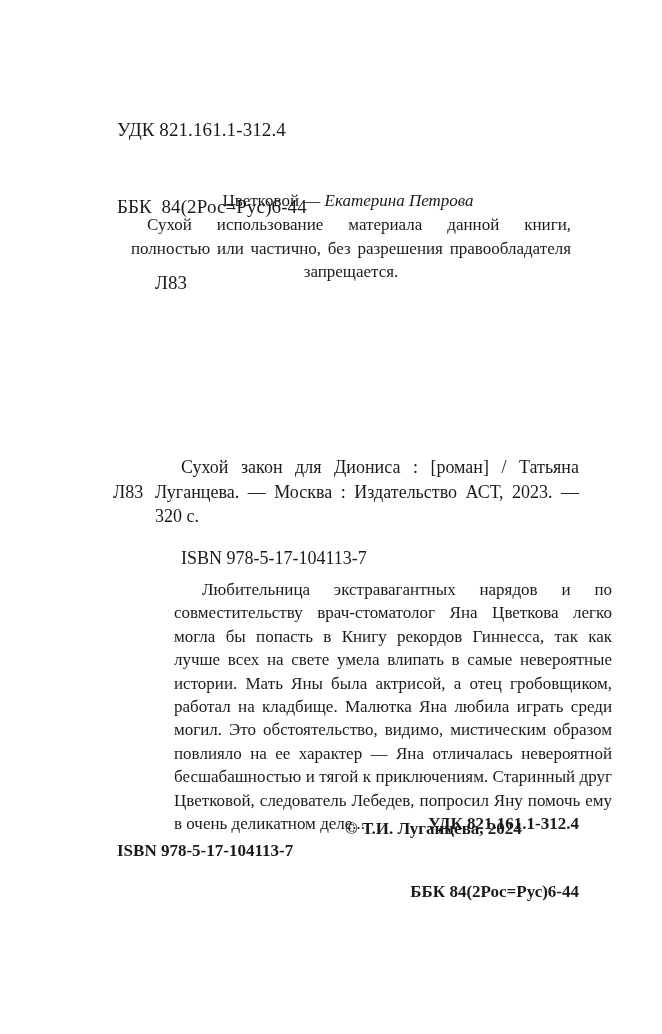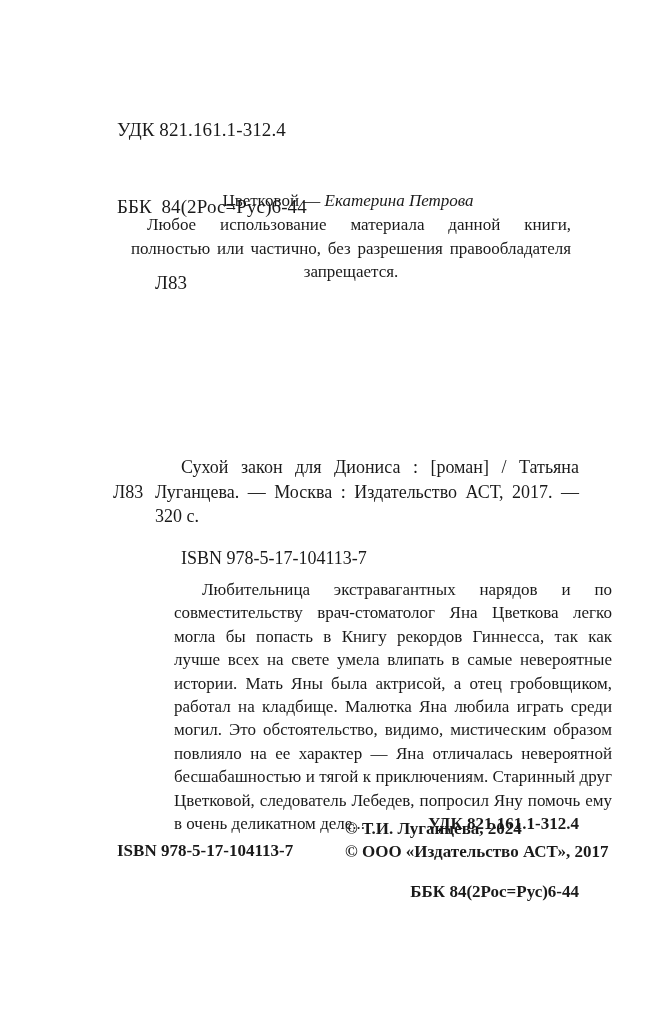--- a/index.html
+++ b/index.html
@@ -161,34 +161,33 @@
 <div class="page">
 
   <div class="classmark-block">
     <span class="classmark-line">УДК 821.161.1-312.4</span>
     <span class="classmark-line">ББК  84(2Рос=Рус)6-44</span>
     <span class="classmark-shelf">Л83</span>
   </div>
 
   <div class="credit"><span>Цветковой — </span><span class="credit-name">Екатерина Петрова</span></div>
 
-  <div class="notice">Любое использование материала данной книги, полностью или частично, без разрешения правообладателя запрещается.</div>
+  <div class="notice">Сухой использование материала данной книги, полностью или частично, без разрешения правообладателя запрещается.</div>
 
   <div class="record">
     <div class="record-shelf">Л83</div>
-    <div class="record-desc">Сухой закон для Диониса : [роман] / Татьяна Луганцева. — Москва : Издательство АСТ, 2017. — 320 с.</div>
+    <div class="record-desc">Сухой закон для Диониса : [роман] / Татьяна Луганцева. — Москва : Издательство АСТ, 2023. — 320 с.</div>
     <div class="record-isbn">ISBN 978-5-17-104113-7</div>
   </div>
 
   <div class="annotation">Любительница экстравагантных нарядов и по совместительству врач-стоматолог Яна Цветкова легко могла бы попасть в Книгу рекордов Гиннесса, так как лучше всех на свете умела влипать в самые невероятные истории. Мать Яны была актрисой, а отец гробовщиком, работал на кладбище. Малютка Яна любила играть среди могил. Это обстоятельство, видимо, мистическим образом повлияло на ее характер — Яна отличалась невероятной бесшабашностью и тягой к приключениям. Старинный друг Цветковой, следователь Лебедев, попросил Яну помочь ему в очень деликатном деле...</div>
 
   <div class="classmark-repeat">
     <span>УДК 821.161.1-312.4</span>
     <span>ББК 84(2Рос=Рус)6-44</span>
   </div>
 
   <div class="isbn-bottom">ISBN 978-5-17-104113-7</div>
   <div class="copyright">
     <span>© Т.И. Луганцева, 2024</span>
-    <span>© ООО «Издательство АСТ», 2017</span>
   </div>
 
 </div>
 
 </body></html>

